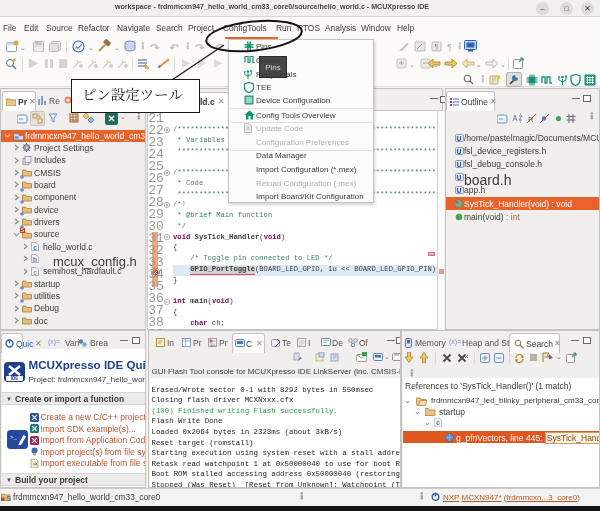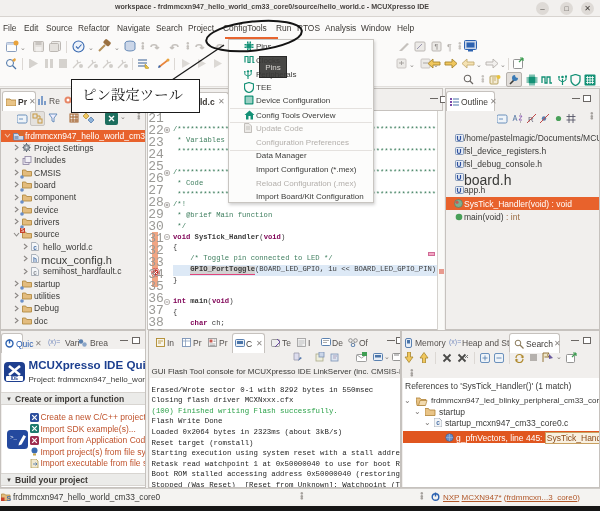--- a/index.html
+++ b/index.html
@@ -415,21 +415,21 @@
         <text x="4" y="7.6" font-size="6.5" font-weight="bold" fill="#4b72a8" text-anchor="middle">c</text>
       </svg>
       <div class="abs" style="left:42px;top:152.6px;font-size:8.5px;color:#3a3a38;white-space:nowrap">hello_world.c</div>
       <svg class="abs" style="left:21px;top:166.4px" width="7" height="7">
         <path d="M2 1l3 2.5L2 6" fill="none" stroke="#8c8885" stroke-width="1.1"></path>
       </svg>
       <svg class="abs" style="left:30px;top:165.4px" width="8" height="9">
         <path d="M0.5 0.5h4.5l2.5 2.5v5.5H0.5z" fill="#f4f6f8" stroke="#9aa2ac" stroke-width=".8"></path>
         <text x="4" y="7.6" font-size="6.5" font-weight="bold" fill="#4b72a8" text-anchor="middle">h</text>
       </svg>
-      <div class="abs" style="left:40px;top:164.9px;font-size:11px;color:#3a3a38;white-space:nowrap">mcux_config.h</div>
+      <div class="abs" style="left:52px;top:164.9px;font-size:13px;color:#3a3a38;white-space:nowrap">mcux_config.h</div>
       <svg class="abs" style="left:21px;top:178.7px" width="7" height="7">
         <path d="M2 1l3 2.5L2 6" fill="none" stroke="#8c8885" stroke-width="1.1"></path>
       </svg>
       <svg class="abs" style="left:30px;top:177.7px" width="8" height="9">
         <path d="M0.5 0.5h4.5l2.5 2.5v5.5H0.5z" fill="#f4f6f8" stroke="#9aa2ac" stroke-width=".8"></path>
         <text x="4" y="7.6" font-size="6.5" font-weight="bold" fill="#8a8f96" text-anchor="middle">c</text>
       </svg>
       <div class="abs" style="left:42px;top:177.2px;font-size:8.5px;color:#3a3a38;white-space:nowrap">semihost_hardfault.c</div>
       <svg class="abs" style="left:12px;top:191.1px" width="7" height="7">
         <path d="M2 1l3 2.5L2 6" fill="none" stroke="#8c8885" stroke-width="1.1"></path>
@@ -878,21 +878,20 @@
 <div class="abs" style="left:12px;top:75.6px;font-size:8px;color:#7c7875">⌄</div>
 <svg class="abs" style="left:23px;top:76.3px" width="12" height="9">
       <path d="M0 1.5h3.5l1 1.5H10v5.5H0z" fill="#e9c487" stroke="#ad8136" stroke-width=".8"></path>
     </svg>
 <div class="abs" style="left:37px;top:75.8px;font-size:8.5px;color:#3a3a38;white-space:nowrap">startup</div>
 <div class="abs" style="left:22px;top:86.7px;font-size:8px;color:#7c7875">⌄</div>
 <svg class="abs" style="left:32px;top:86.9px" width="8" height="9">
       <path d="M0 0h5l3 3v6H0z" fill="#f4f6f8" stroke="#9aa2ac" stroke-width=".8"></path>
       <text x="4" y="7.4" font-size="6.5" font-weight="bold" fill="#4b72a8" text-anchor="middle">c</text>
     </svg>
-<div class="abs" style="left:43px;top:86.9px;font-size:8.5px;color:#3a3a38;white-space:nowrap">startup_mcxn947_cm33_core0.c</div>
 <div class="abs" style="left:1px;top:99.5px;width:197px;height:12.5px;background:#e0561f"></div>
 <svg class="abs" style="left:43px;top:101.5px" width="9" height="9">
       <circle cx="4.5" cy="4.5" r="3.8" fill="#6a8fc8" stroke="#3a5a8e" stroke-width=".6"></circle>
       <path d="M1 4.5h7M4.5 1v7" stroke="#9ab5d8" stroke-width=".7"></path>
     </svg>
 <div class="abs" style="left:54px;top:101.7px;font-size:8.5px;color:#fff;white-space:nowrap">g_pfnVectors, line 445: <span style="background:#f8f0e0;color:#8a4a1a;border:1px solid #c8a060;padding:0 1px">SysTick_Handler,</span></div>
   </div>
 <div class="abs" id="statusbar" style="left:0;top:488px;width:600px;height:16px;background:#f4f3f1;border-top:1px solid #cfccc8"></div>
 <div class="abs" style="left:13px;top:491.5px;font-size:8.3px;color:#3a3a38">frdmmcxn947_hello_world_cm33_core0</div>
 <div class="abs dots3" style="left:300px;top:492px">●<br>●<br>●</div>

